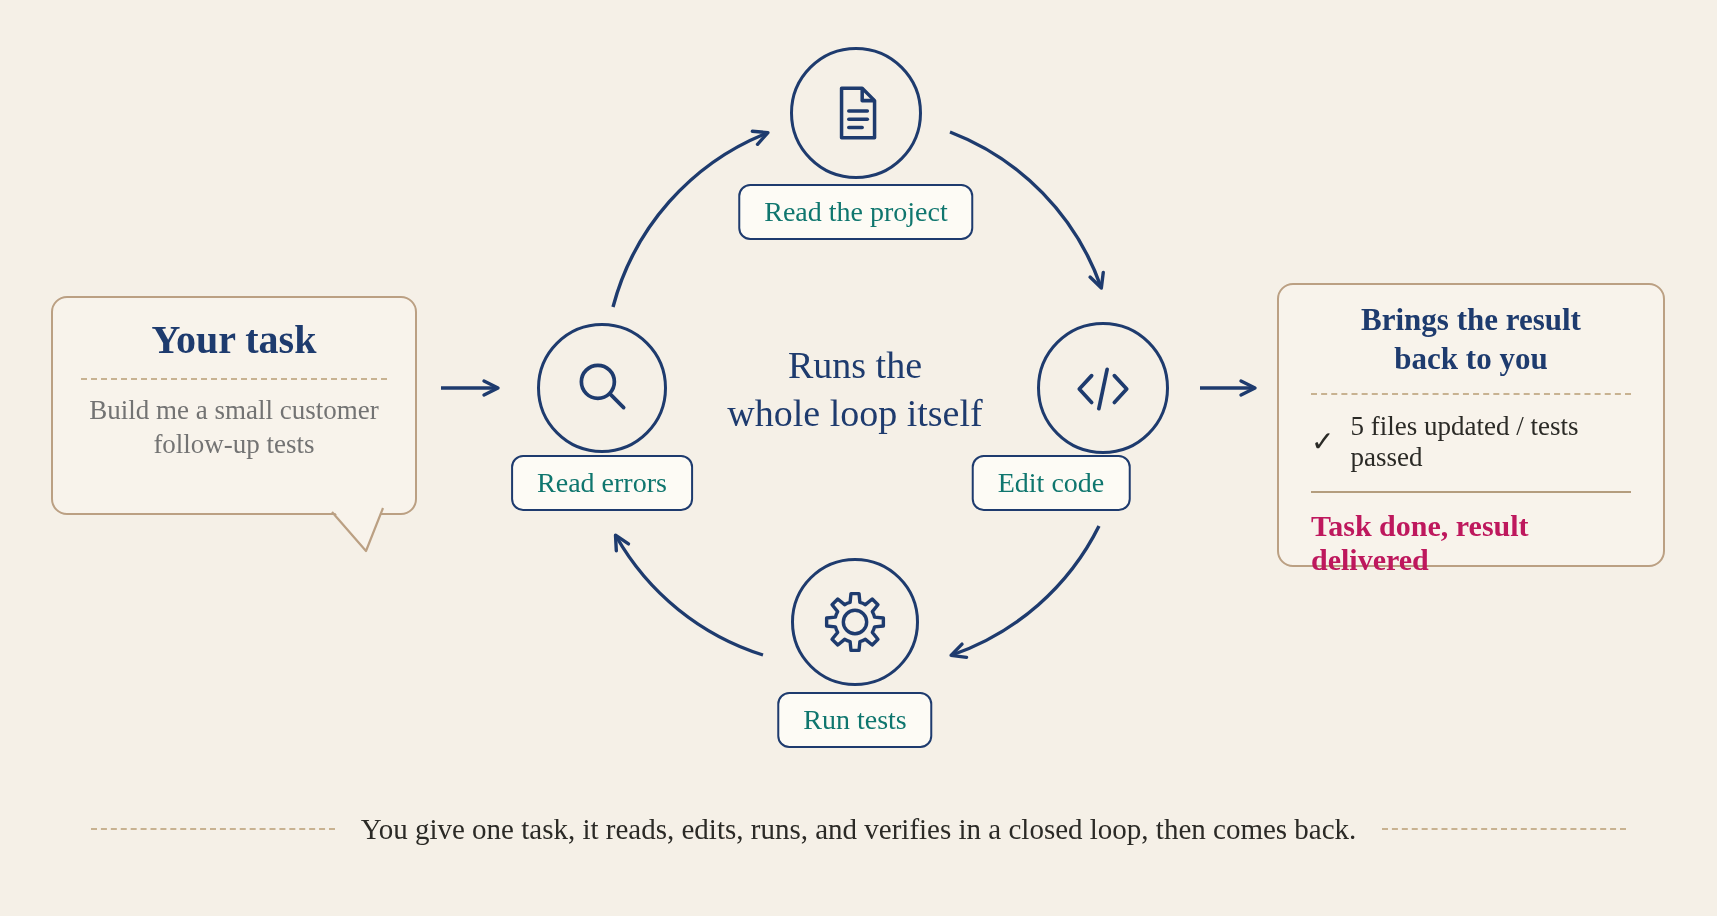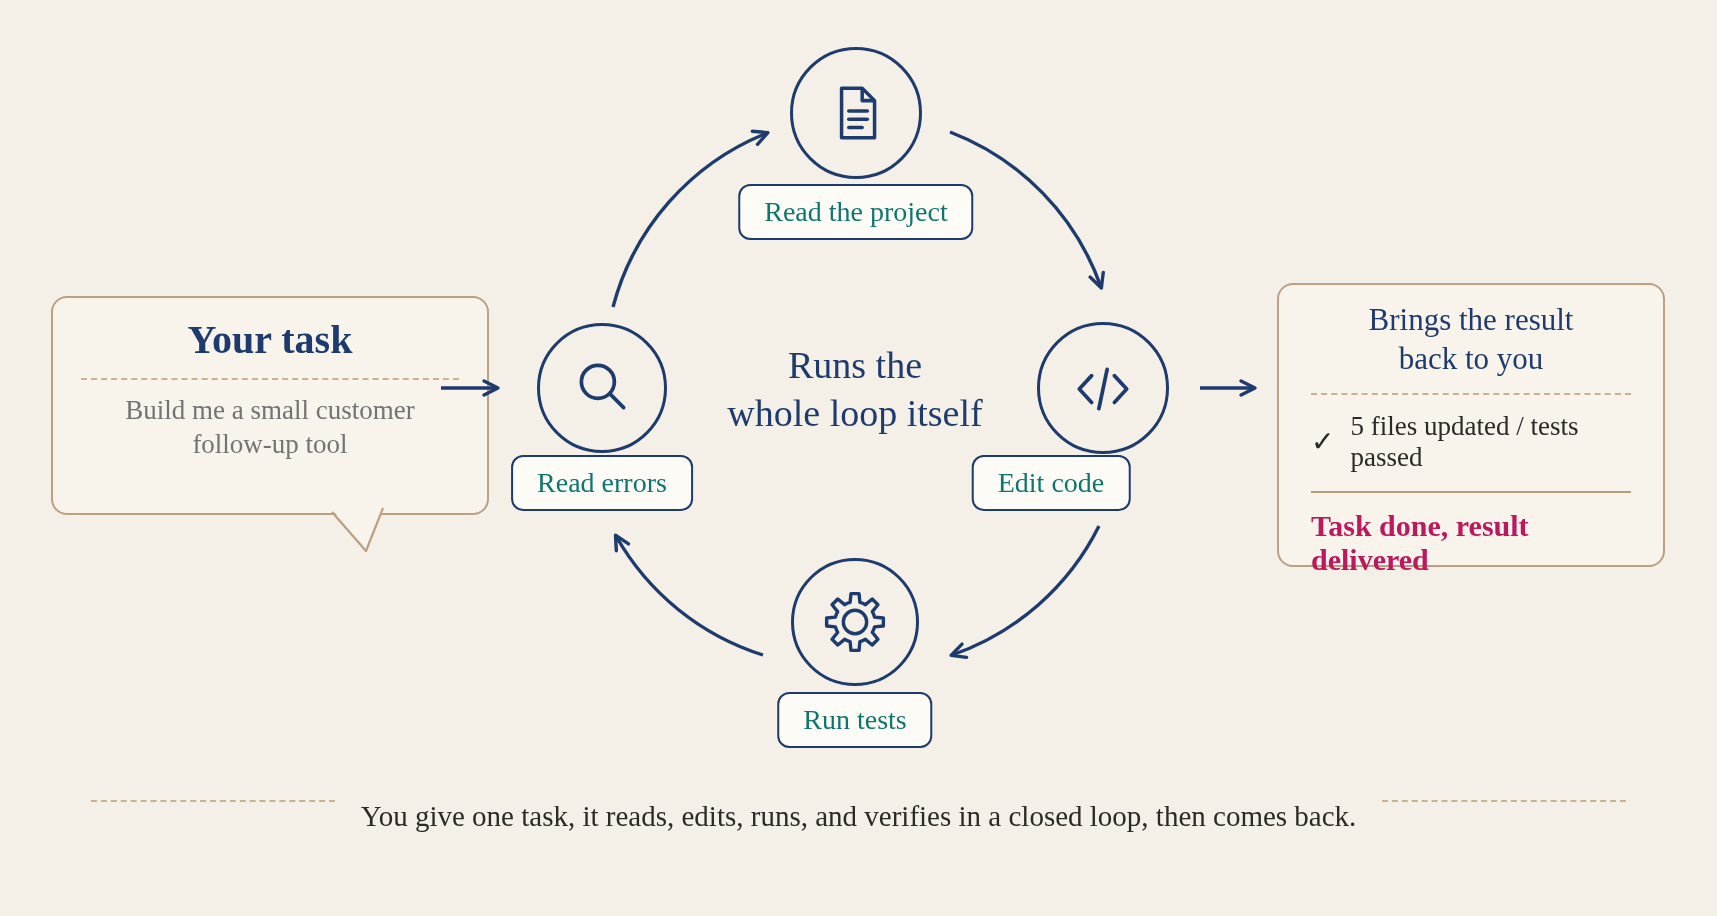--- a/index.html
+++ b/index.html
@@ -7,26 +7,26 @@
     position:relative;width:1717px;height:916px;overflow:hidden;
     background:#f5f0e7;
     font-family:"Liberation Serif","DejaVu Serif",serif;
     color:#1e3b6e;
   }
   
   .card{
     position:absolute;background:#f8f3eb;border:2px solid #bba083;border-radius:16px;
     box-sizing:border-box;
   }
-  .task-card{left:51px;top:296px;width:438px;height:219px;text-align:center;padding:20px 18px 0;}
+  .task-card{left:51px;top:296px;width:366px;height:219px;text-align:center;padding:20px 18px 0;}
   .task-title{font-size:40px;font-weight:bold;color:#1e3b6e;line-height:1.1;}
   .tan-dashed{border:none;border-top:2px dashed #c8b291;margin:16px 10px 14px;}
   .task-desc{font-size:27px;color:#737373;line-height:1.25;}
   .result-card{left:1277px;top:283px;width:388px;height:284px;padding:16px 30px 0;text-align:left;}
-  .result-title{font-size:31px;font-weight:normal;color:#1e3b6e;text-align:center;line-height:1.25;}
+  .result-title{font-size:31px;font-weight:bold;color:#1e3b6e;text-align:center;line-height:1.25;}
   .result-card .tan-dashed{margin:14px 2px 16px;}
   .check-row{display:flex;align-items:center;gap:16px;font-size:27px;color:#2b2a26;padding-left:2px;}
   .check-glyph{font-size:28px;color:#2b2a26;}
   .tan-solid{border:none;border-top:2px solid #b49d7e;margin:18px 2px 16px;}
   .result-status{font-size:30px;font-weight:bold;color:#be185d;padding-left:2px;}
   
   .node-circle{
     position:absolute;box-sizing:border-box;border:3px solid #1e3b6e;border-radius:50%;
     display:flex;align-items:center;justify-content:center;background:transparent;
   }
@@ -35,21 +35,21 @@
     background:#fdfbf5;border:2.5px solid #1e3b6e;border-radius:12px;
     padding:8px 24px;font-size:28px;color:#0f766e;white-space:nowrap;line-height:1.3;
   }
   .center-label{
     position:absolute;left:855px;top:342px;transform:translateX(-50%);
     text-align:center;font-size:38px;font-weight:normal;color:#1e3b6e;line-height:1.25;white-space:nowrap;
   }
   
   .caption-row{
     position:absolute;left:0;top:800px;width:100%;height:58px;
-    display:flex;justify-content:center;gap:26px;
+    display:flex;align-items:center;justify-content:center;gap:26px;
   }
   .caption-dash{width:244px;border-top:2px dashed #c8b291;height:0;}
   .caption-text{font-size:29px;color:#2b2a26;white-space:nowrap;}
   
   .overlay{position:absolute;left:0;top:0;pointer-events:none;z-index:5;}
   .icon-svg{display:block;}
 </style>
 </head>
 <body>
 
@@ -72,21 +72,21 @@
 
     <path d="M 332 509 L 366 551 L 383 507 Z" fill="#f8f3eb" stroke="none"></path>
     <path d="M 332 512 L 366 551 L 383 508" fill="none" stroke="#bba083" stroke-width="2.2" stroke-linejoin="round"></path>
   </svg>
 
   <div class="card task-card">
     <div class="task-title">Your task</div>
     <hr class="tan-dashed">
     <div class="task-desc">
       <span>Build me a small customer</span><br>
-      <span>follow-up tool</span>
+      <span>follow-up tests</span>
     </div>
   </div>
 
   <div class="node-circle" style="left:790px;top:47px;width:132px;height:132px;">
     <svg class="icon-svg" width="66" height="66" viewBox="0 0 64 64">
       <path d="M18 8 H38 L50 20 V56 H18 Z" fill="none" stroke="#1e3b6e" stroke-width="3.4" stroke-linejoin="round"></path>
       <path d="M38 8 V20 H50" fill="none" stroke="#1e3b6e" stroke-width="3.4" stroke-linejoin="round"></path>
       <line x1="25" y1="30" x2="43" y2="30" stroke="#1e3b6e" stroke-width="3.4" stroke-linecap="round"></line>
       <line x1="25" y1="38" x2="43" y2="38" stroke="#1e3b6e" stroke-width="3.4" stroke-linecap="round"></line>
       <line x1="25" y1="46" x2="38" y2="46" stroke="#1e3b6e" stroke-width="3.4" stroke-linecap="round"></line>

